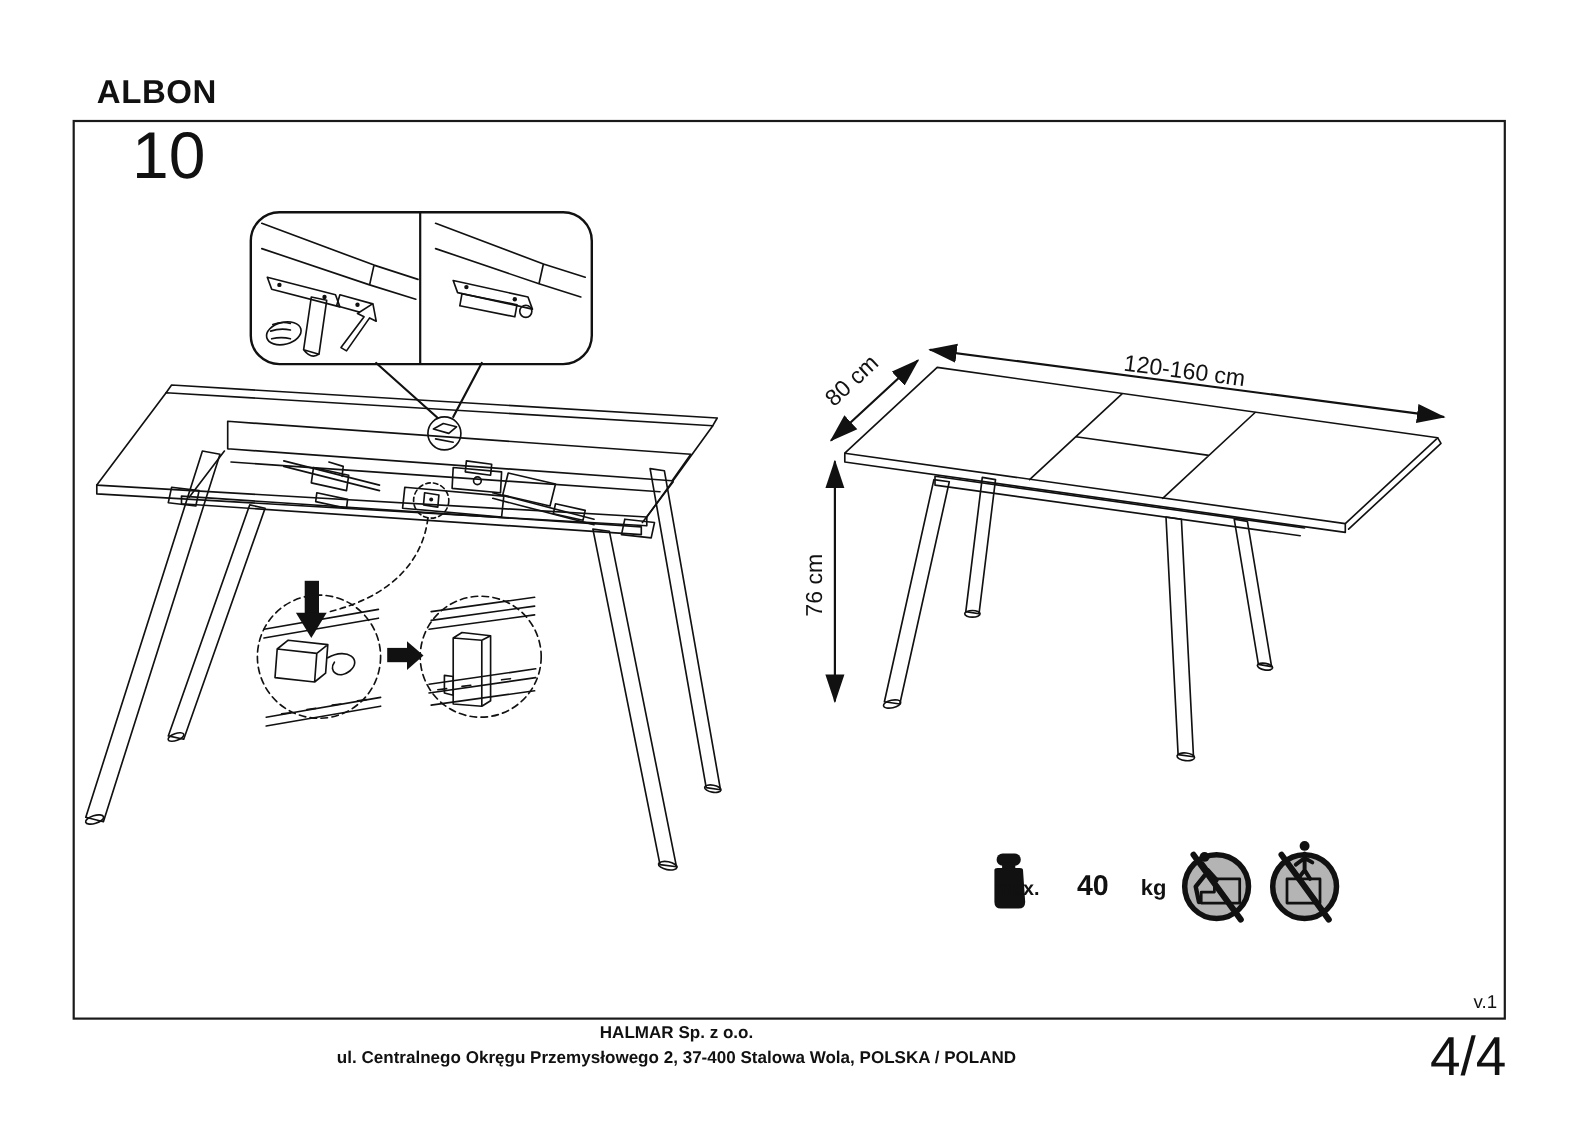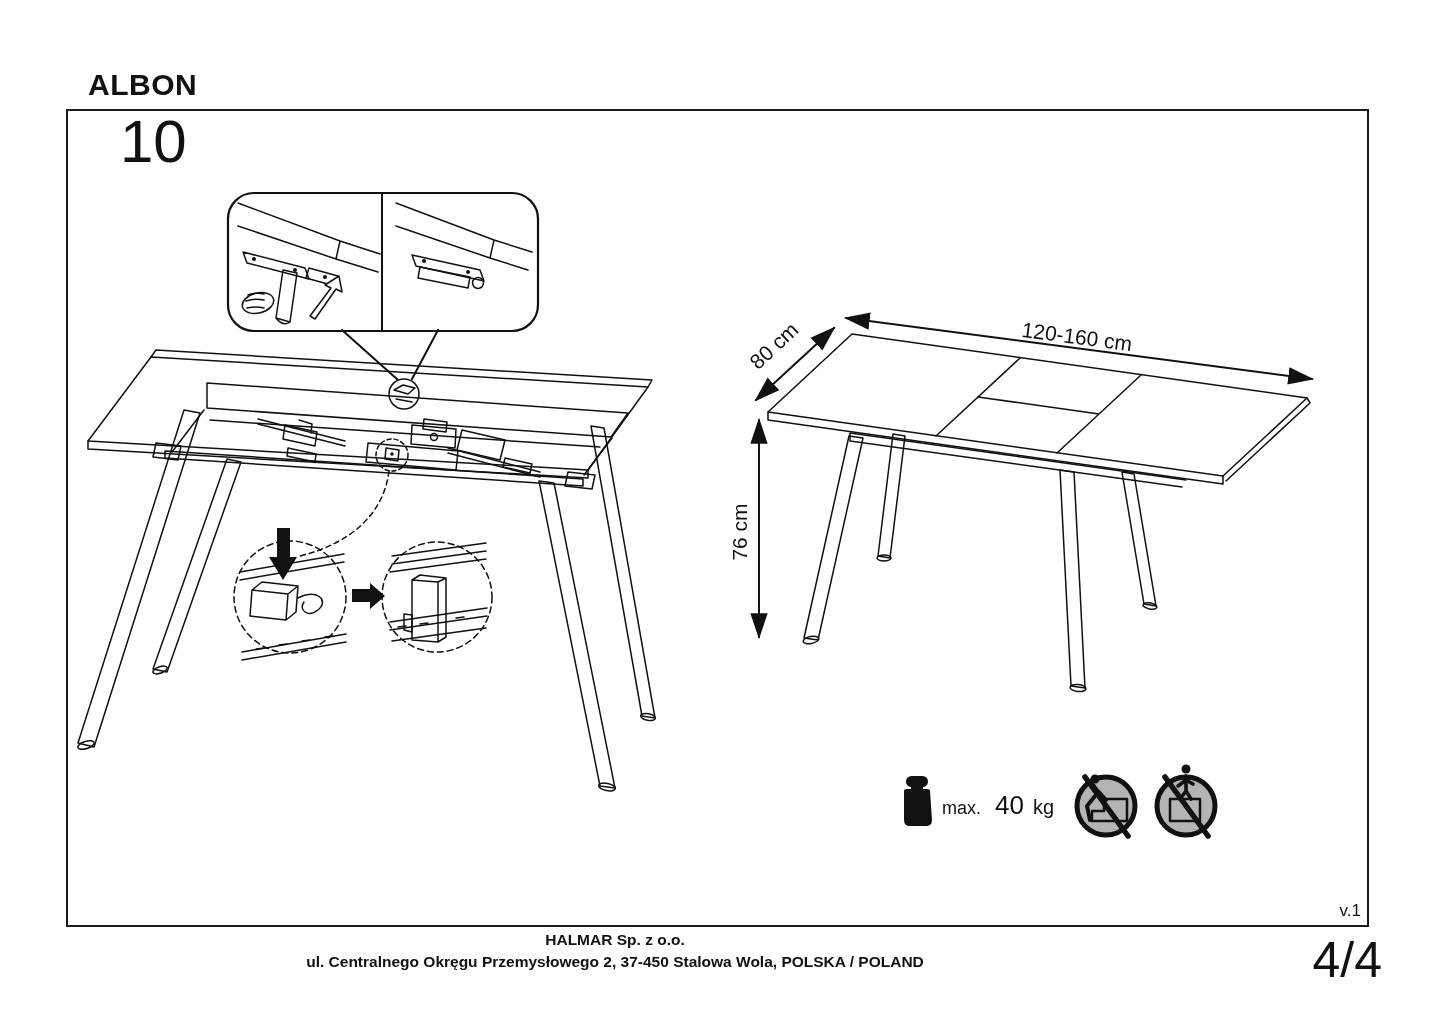--- a/index.html
+++ b/index.html
@@ -2,24 +2,24 @@
 <html><head>
 <meta charset="utf-8">
 <style>
   html,body{margin:0;padding:0;background:#fff;}
   .page{position:relative;width:1445px;height:1022px;background:#fff;
         font-family:"Liberation Sans", sans-serif;color:#111;overflow:hidden;}
   .title{position:absolute;left:88px;top:68px;font-size:30px;font-weight:700;letter-spacing:.5px;}
   .frame{position:absolute;left:66px;top:109px;width:1299px;height:814px;border:2px solid #1a1a1a;}
   .step{position:absolute;left:80px;top:112px;font-size:60px;line-height:1;margin-left:40px;}
   .version{position:absolute;left:1317px;top:901px;width:44px;text-align:right;font-size:17px;}
-  .pageno{position:absolute;left:1300px;top:931px;width:82px;text-align:right;font-size:50px;}
+  .pageno{position:absolute;left:1300px;top:931px;width:82px;text-align:left;font-size:50px;}
   .footer{position:absolute;left:10px;top:929px;width:1210px;text-align:center;
           font-size:15.5px;line-height:21.5px;font-weight:bold;}
-  .weight-row{position:absolute;left:942px;top:790px;display:flex;align-items:baseline;font-weight:400;}
+  .weight-row{position:absolute;left:904px;top:790px;display:flex;align-items:baseline;font-weight:700;gap:20px;}
   .weight-row .w-max{font-size:18px;}
   .weight-row .w-val{font-size:26px;margin-left:14px;}
   .weight-row .w-unit{font-size:20px;margin-left:9px;}
   svg.art{position:absolute;left:0;top:0;pointer-events:none;}
   svg.art *{vector-effect:non-scaling-stroke;}
 </style>
 </head>
 <body>
 
 <div class="page">
@@ -181,16 +181,16 @@
     <span class="w-max">max.</span>
     <span class="w-val">40</span>
     <span class="w-unit">kg</span>
   </div>
 
   <div class="version">v.1</div>
   <div class="pageno">4/4</div>
 
   <div class="footer">
     <div>HALMAR Sp. z o.o.</div>
-    <div>ul. Centralnego Okręgu Przemysłowego 2, 37-450 Stalowa Wola, POLSKA / POLAND</div>
+    <div>ul. Centralnego Okręgu Przemysłowego 2, 37-400 Stalowa Wola, POLSKA / POLAND</div>
   </div>
 
 </div>
 
 </body></html>

